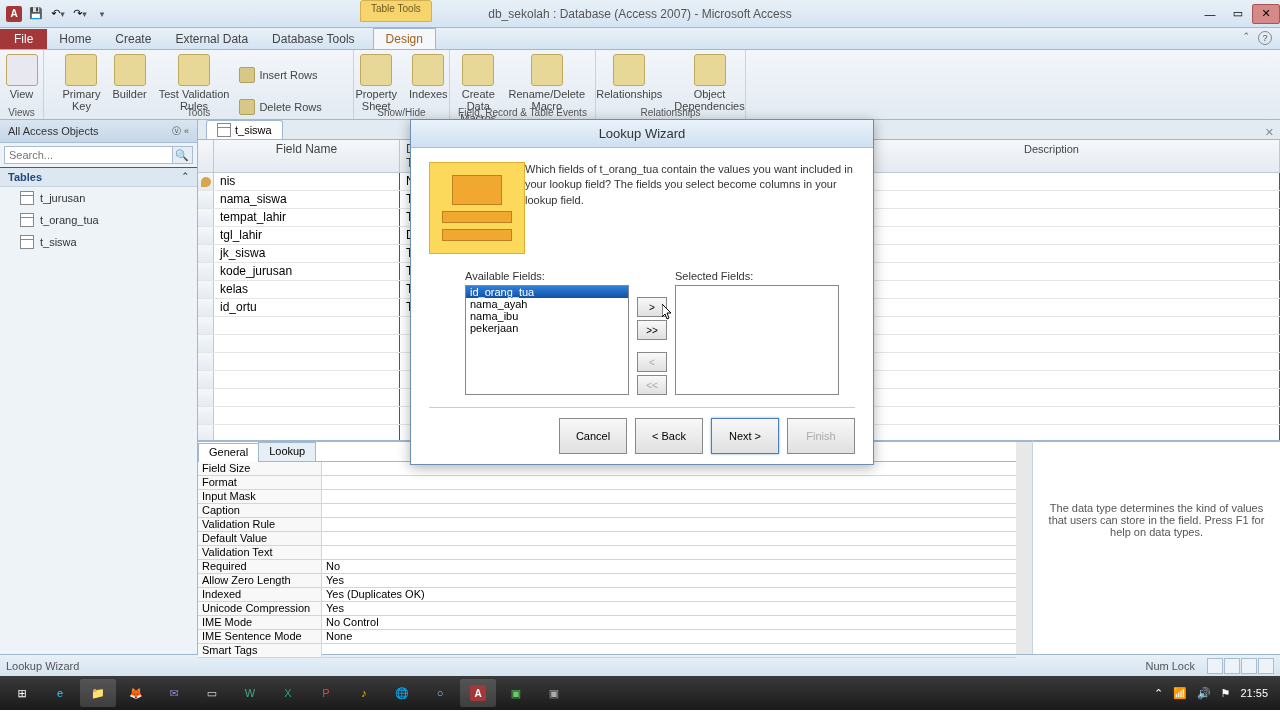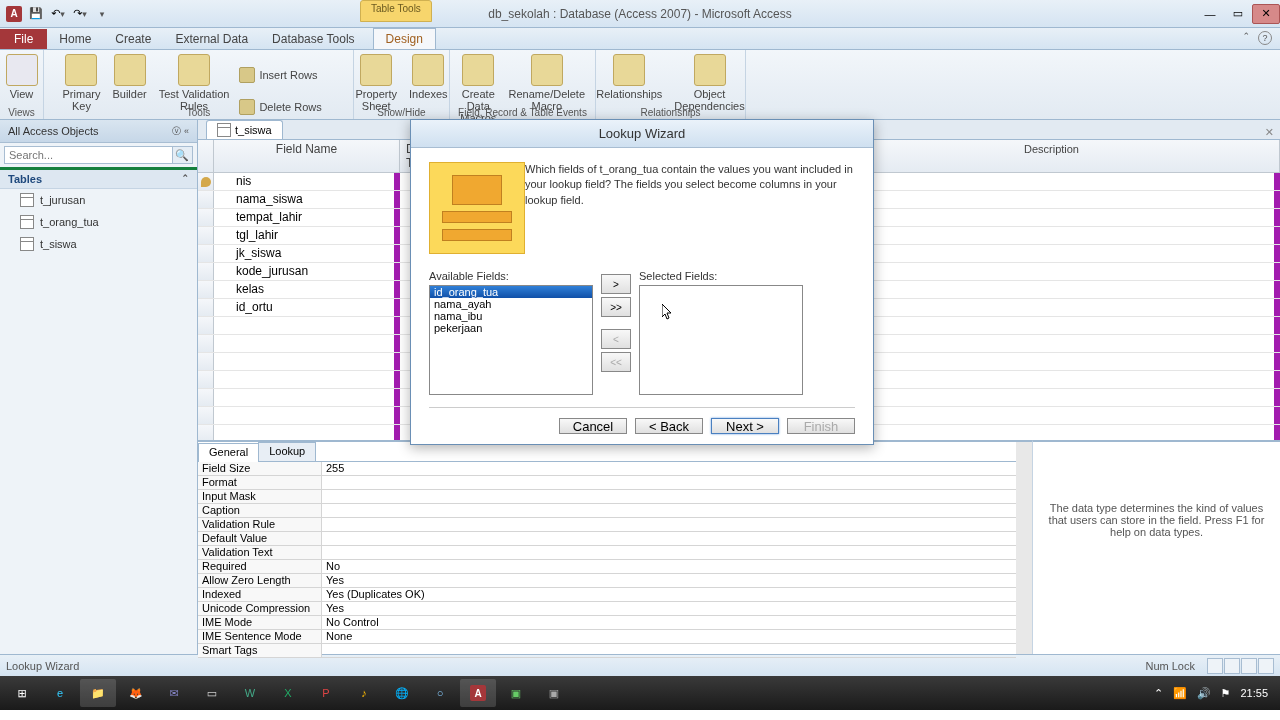--- a/index.html
+++ b/index.html
@@ -34,21 +34,21 @@
 .rgroup-col { display: flex; flex-direction: column; gap: 2px; padding-top: 2px; }
 .help-area { margin-left: auto; padding: 4px 8px; display: flex; gap: 8px; align-items: flex-start; }
 .help-icon { width: 14px; height: 14px; border: 1px solid #888; border-radius: 50%; display: flex; align-items: center; justify-content: center; font-size: 9px; color: #555; }
 
 
 .main { display: flex; height: 534px; }
 
 
 .navpane { width: 198px; border-right: 1px solid #9fb8d0; background: #eef3f8; display: flex; flex-direction: column; }
 .nav-header { background: linear-gradient(#d9e5f0,#c6d7e8); padding: 4px 8px; font-size: 12px; color: #333; border-bottom: 1px solid #a8bdd2; display: flex; align-items: center; justify-content: space-between; }
-.nav-search { display: flex; padding: 3px 4px; border-bottom: 3px solid #15803d; }
+.nav-search { display: flex; padding: 3px 4px; border-bottom: 1px solid #15803d; }
 .nav-search input { flex: 1; border: 1px solid #a8bdd2; padding: 2px 4px; font-size: 11px; color: #888; }
 .nav-search-btn { width: 20px; border: 1px solid #a8bdd2; border-left: none; background: #e5edf5; display: flex; align-items: center; justify-content: center; }
 .nav-group-header { padding: 3px 8px; font-size: 12px; color: #1f497d; font-weight: bold; background: #dde7f1; border-bottom: 1px solid #c5d4e3; display: flex; justify-content: space-between; }
 .nav-item { padding: 4px 8px 4px 20px; font-size: 11px; color: #333; display: flex; align-items: center; gap: 6px; }
 .table-icon { width: 14px; height: 14px; background: #fff; border: 1px solid #888; position: relative; }
 .table-icon::before { content: ''; position: absolute; top: 3px; left: 0; right: 0; height: 1px; background: #888; }
 
 
 .docarea { flex: 1; display: flex; flex-direction: column; background: #f0f0f0; position: relative; }
 .doc-tabs { height: 20px; background: #e2eaf2; display: flex; align-items: flex-end; border-bottom: 1px solid #9fb8d0; padding-left: 8px; }
@@ -57,21 +57,21 @@
 
 
 .design-grid { background: #fff; height: 300px; overflow: hidden; }
 .dg-header { display: flex; background: linear-gradient(#f5f7fa,#e5ebf2); border-bottom: 1px solid #c0c8d0; }
 .dg-header-cell { padding: 2px 6px; font-size: 12px; color: #444; border-right: 1px solid #c0c8d0; text-align: center; }
 .dg-rowsel { width: 16px; background: linear-gradient(#f5f7fa,#e5ebf2); border-right: 1px solid #c0c8d0; }
 .dg-fieldname { width: 186px; }
 .dg-datatype { width: 150px; }
 .dg-desc { flex: 1; }
 .dg-row { display: flex; border-bottom: 1px solid #e5e5e5; height: 18px; }
-.dg-cell { padding: 1px 22px; border-right: 6px solid #a21caf; font-size: 12px; }
+.dg-cell { padding: 1px 6px; border-right: 1px solid #a21caf; font-size: 12px; }
 .dg-sel { width: 16px; background: linear-gradient(#f5f7fa,#e5ebf2); border-right: 1px solid #c0c8d0; display: flex; align-items: center; justify-content: center; }
 .key-icon { width: 10px; height: 10px; background: #d4a84a; border-radius: 50% 50% 50% 0; }
 
 
 .prop-area { display: flex; height: 214px; }
 .prop-tabs-container { flex: 1; background: #fff; border-top: 2px solid #9fb8d0; }
 .prop-tabs { display: flex; height: 20px; border-bottom: 1px solid #9fb8d0; }
 .prop-tab { padding: 2px 10px; border: 1px solid #9fb8d0; border-bottom: none; font-size: 11px; margin-right: -1px; background: #e8eef5; }
 .prop-tab.active { background: #fff; position: relative; top: 1px; }
 .prop-grid { }
@@ -95,32 +95,32 @@
 
 
 .wizard { position: absolute; left: 410px; top: 119px; width: 464px; background: #fff; border: 1px solid #6a8fb5; box-shadow: 0 3px 12px rgba(0,0,0,0.3); }
 .wizard-title { background: linear-gradient(#eaf2fa,#cfe0f0); padding: 6px 10px; font-size: 13px; color: #333; text-align: center; border-bottom: 1px solid #a8bdd2; }
 .wizard-body { padding: 14px 18px 10px; }
 .wizard-top { display: flex; gap: 0; margin-bottom: 16px; }
 .wizard-img { width: 96px; height: 92px; background: #fcd95a; border: 1px solid #e0b030; display: flex; flex-direction: column; align-items: center; justify-content: center; gap: 6px; }
 .wizard-img-box { width: 50px; height: 30px; background: #f0a830; border: 1px solid #c08020; }
 .wizard-img-bar { width: 70px; height: 12px; background: #f0a830; border: 1px solid #c08020; }
 .wizard-text { flex: 1; font-size: 11px; color: #333; line-height: 1.4; }
-.wizard-fields { display: flex; gap: 8px; align-items: flex-start; }
+.wizard-fields { display: flex; gap: 8px; align-items: flex-end; margin-left: 36px; }
 .field-col { display: flex; flex-direction: column; }
 .field-label { font-size: 11px; color: #333; margin-bottom: 3px; }
 .listbox { width: 164px; height: 110px; border: 1px solid #888; background: #fff; overflow: hidden; }
 .listbox-item { padding: 0px 4px; font-size: 11px; }
 .listbox-item.selected { background: #1060c0; color: #fff; background-image: linear-gradient(#3080d8,#1050a8); }
 .move-btns { display: flex; flex-direction: column; gap: 3px; padding-top: 4px; }
 .move-btn { width: 30px; height: 20px; border: 1px solid #888; background: linear-gradient(#f8f8f8,#e0e0e0); font-size: 10px; display: flex; align-items: center; justify-content: center; }
 .move-btn.disabled { color: #aaa; }
 .wizard-hr { border: none; border-top: 1px solid #ccc; margin: 12px 0 10px; }
 .wizard-buttons { display: flex; justify-content: flex-end; gap: 8px; }
-.wbtn { width: 68px; height: 16px; border: 1px solid #888; background: linear-gradient(#f8f8f8,#e0e0e0); font-size: 13px; display: flex; align-items: center; justify-content: center; }
+.wbtn { width: 68px; height: 36px; border: 1px solid #888; background: linear-gradient(#f8f8f8,#e0e0e0); font-size: 11px; display: flex; align-items: center; justify-content: center; }
 .wbtn.default { border: 1px solid #4a80c0; box-shadow: 0 0 2px #6aa0e0; }
 .wbtn.disabled { color: #aaa; }
 
 .cursor { position: absolute; left: 662px; top: 304px; width: 12px; height: 18px; pointer-events: none; z-index: 100; }
 .cursor svg { width: 100%; height: 100%; }
 
 .chev { font-size: 9px; color: #555; }
 </style>
 </head>
 <body>
@@ -384,21 +384,20 @@
 
     <div class="prop-area">
       <div class="prop-tabs-container">
         <div class="prop-tabs">
           <div class="prop-tab active">General</div>
           <div class="prop-tab">Lookup</div>
         </div>
         <div class="prop-grid" id="prop-rows">
             <div class="prop-row">
               <div class="prop-label">Field Size</div>
-              <div class="prop-value">255</div>
             </div>
             <div class="prop-row">
               <div class="prop-label">Format</div>
               <div class="prop-value"></div>
             </div>
             <div class="prop-row">
               <div class="prop-label">Input Mask</div>
               <div class="prop-value"></div>
             </div>
             <div class="prop-row">

